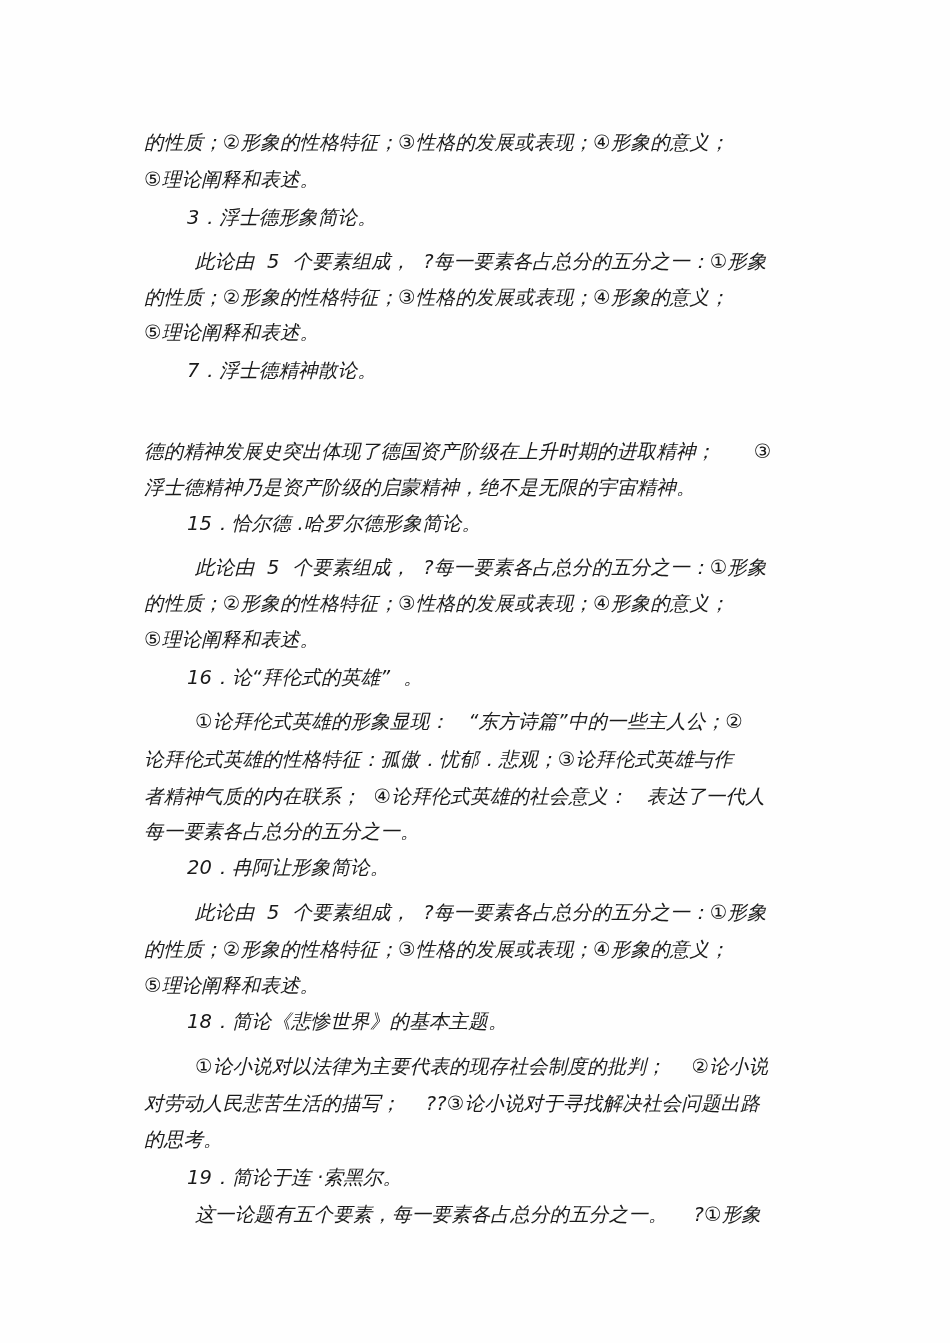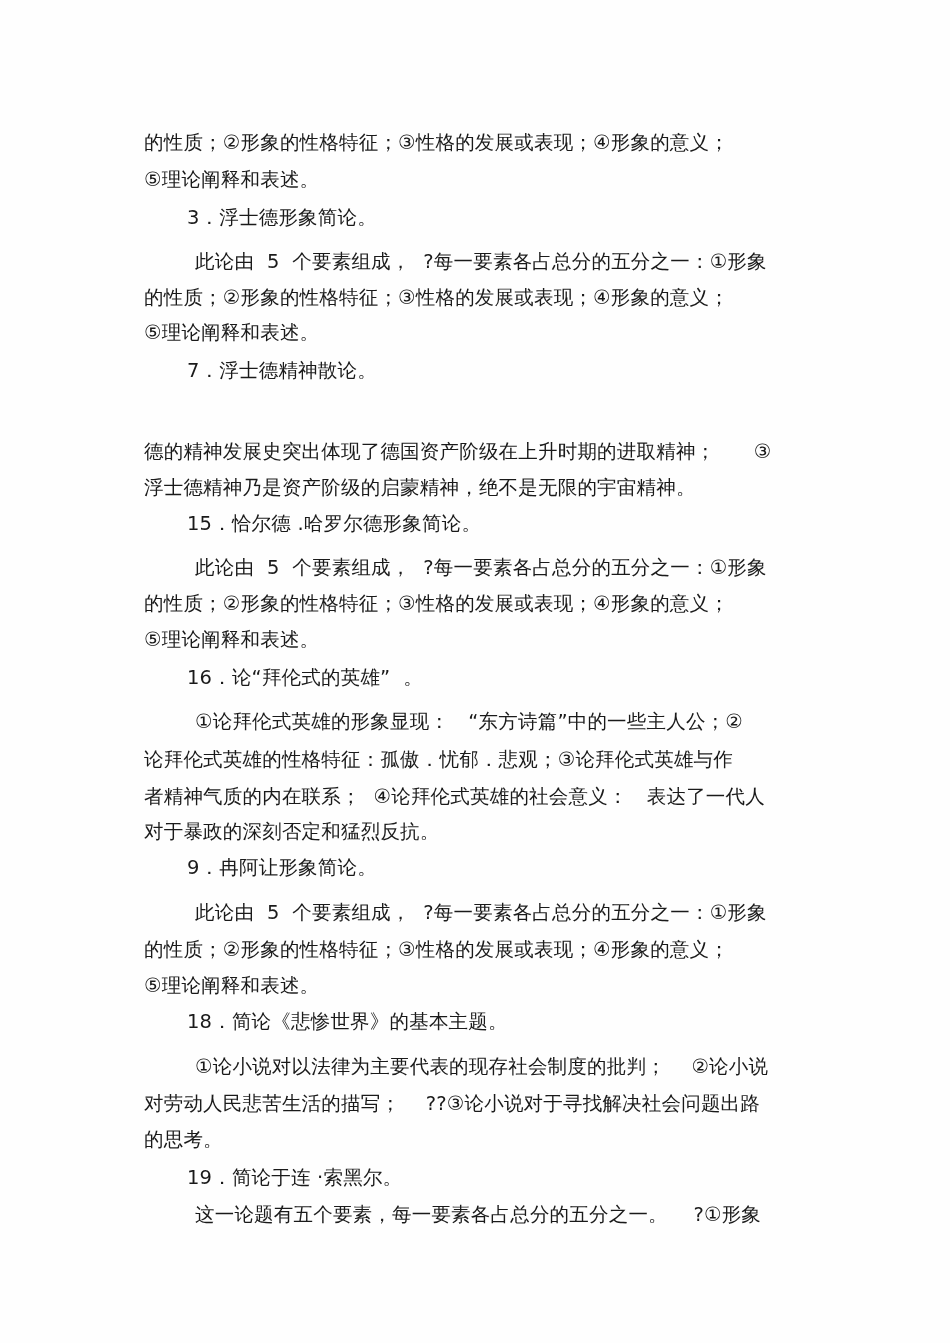--- a/index.html
+++ b/index.html
@@ -1,20 +1,20 @@
 <!DOCTYPE html>
 <html><head>
 <meta charset="utf-8">
 <style>
   html, body { margin: 0; padding: 0; background: #ffffff; }
   body { width: 950px; height: 1343px; position: relative; overflow: hidden;
          font-family: "DejaVu Sans", "Liberation Sans", sans-serif; color: #1a1a1a; }
   .page { position: absolute; left: 0; top: 0; width: 950px; height: 1343px; background: #fefefe; }
   .line { position: absolute; left: 144px; height: 30px; line-height: 30px;
-          font-size: 19.5px; white-space: pre; letter-spacing: 0.2px; }
+          font-size: 19.5px; white-space: pre; letter-spacing: 0.2px; font-style: italic; }
   .line.indent { left: 195px; }
   .line.heading { left: 187px; }
 </style>
 </head>
 <body>
 
 <div class="page">
   <div class="line body" style="top:128px">的性质；②形象的性格特征；③性格的发展或表现；④形象的意义；</div>
   <div class="line body" style="top:165px">⑤理论阐释和表述。</div>
   <div class="line heading" style="top:203px">3．浮士德形象简论。</div>
@@ -25,22 +25,22 @@
   <div class="line body" style="top:437px">德的精神发展史突出体现了德国资产阶级在上升时期的进取精神；      ③</div>
   <div class="line body" style="top:473px">浮士德精神乃是资产阶级的启蒙精神，绝不是无限的宇宙精神。</div>
   <div class="line heading" style="top:509px">15．恰尔德 .哈罗尔德形象简论。</div>
   <div class="line indent" style="top:553px">此论由  5  个要素组成，  ?每一要素各占总分的五分之一：①形象</div>
   <div class="line body" style="top:589px">的性质；②形象的性格特征；③性格的发展或表现；④形象的意义；</div>
   <div class="line body" style="top:625px">⑤理论阐释和表述。</div>
   <div class="line heading" style="top:663px">16．论“拜伦式的英雄”  。</div>
   <div class="line indent" style="top:707px">①论拜伦式英雄的形象显现：   “东方诗篇”中的一些主人公；②</div>
   <div class="line body" style="top:782px">者精神气质的内在联系；  ④论拜伦式英雄的社会意义：   表达了一代人</div>
   <div class="line body" style="top:745px">论拜伦式英雄的性格特征：孤傲．忧郁．悲观；③论拜伦式英雄与作</div>
-  <div class="line body" style="top:817px">对于暴政的深刻否定和猛烈反抗。</div>
-  <div class="line heading" style="top:853px">9．冉阿让形象简论。</div>
+  <div class="line body" style="top:817px">每一要素各占总分的五分之一。</div>
+  <div class="line heading" style="top:853px">20．冉阿让形象简论。</div>
   <div class="line indent" style="top:898px">此论由  5  个要素组成，  ?每一要素各占总分的五分之一：①形象</div>
   <div class="line body" style="top:935px">的性质；②形象的性格特征；③性格的发展或表现；④形象的意义；</div>
   <div class="line body" style="top:971px">⑤理论阐释和表述。</div>
   <div class="line heading" style="top:1007px">18．简论《悲惨世界》的基本主题。</div>
   <div class="line indent" style="top:1052px">①论小说对以法律为主要代表的现存社会制度的批判；    ②论小说</div>
   <div class="line body" style="top:1089px">对劳动人民悲苦生活的描写；    ??③论小说对于寻找解决社会问题出路</div>
   <div class="line body" style="top:1125px">的思考。</div>
   <div class="line heading" style="top:1163px">19．简论于连 ·索黑尔。</div>
   <div class="line indent" style="top:1200px">这一论题有五个要素，每一要素各占总分的五分之一。    ?①形象</div>
 </div>

